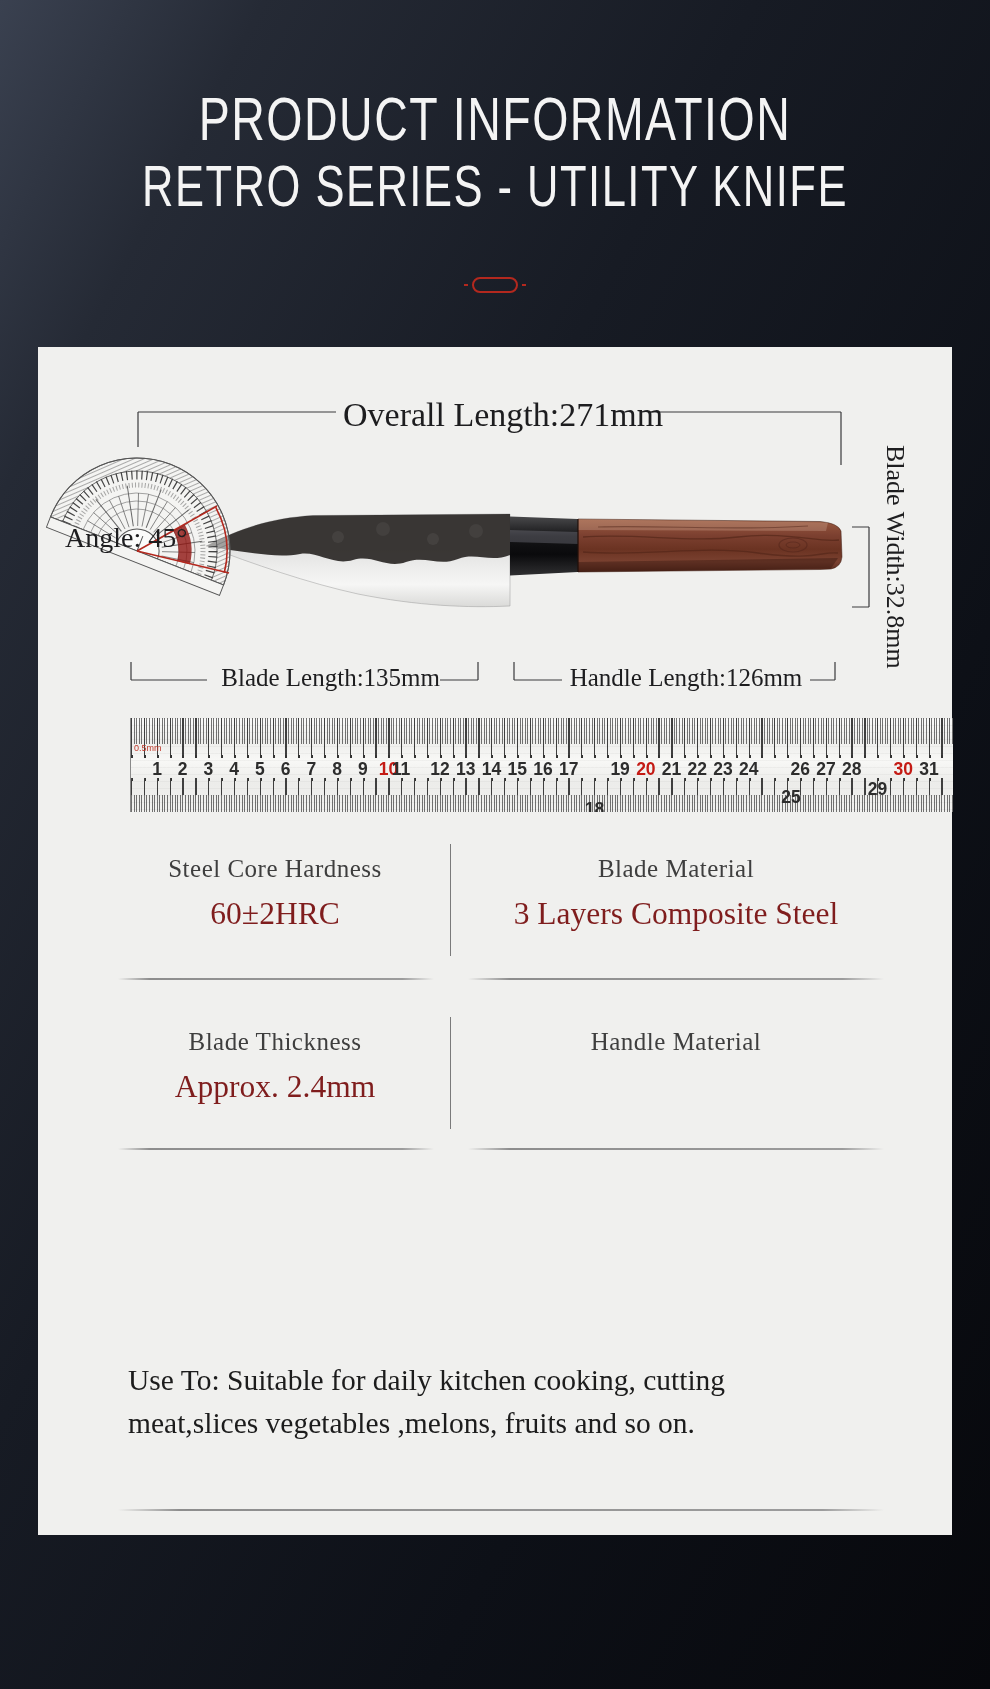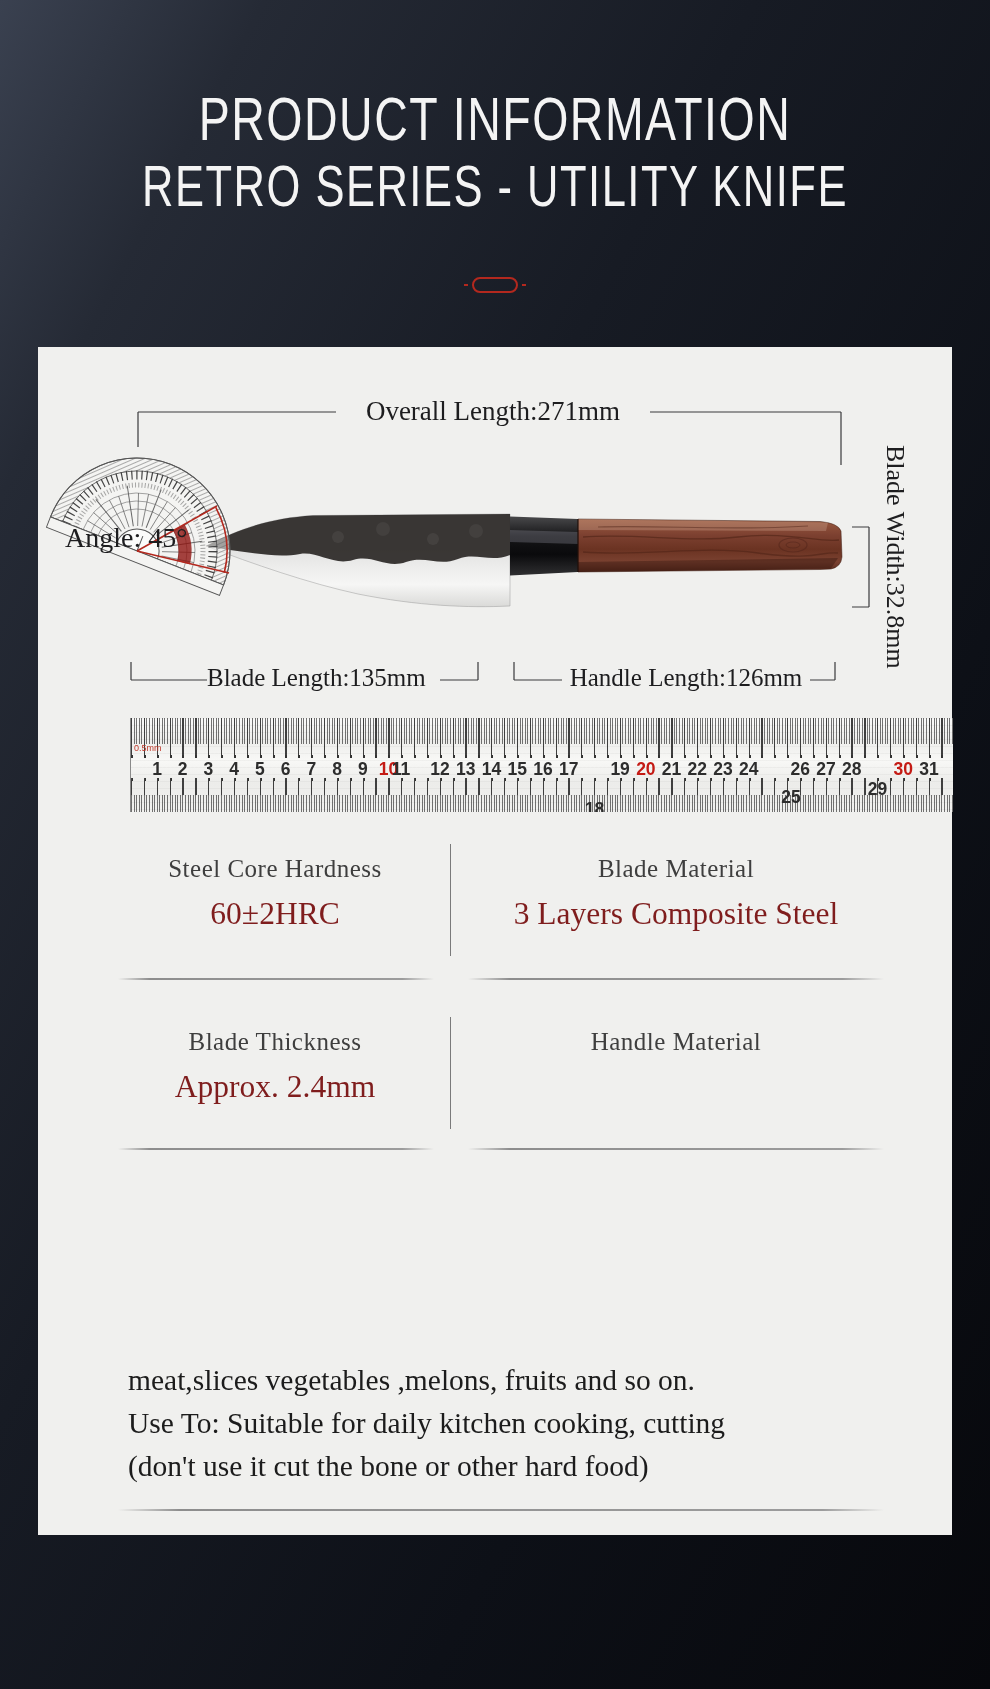--- a/index.html
+++ b/index.html
@@ -22,24 +22,24 @@
   }
   .pill{width:42px;height:12px;border:2.5px solid #b3281e;border-radius:9px;}
   .dash{width:4px;height:2.5px;background:#b3281e;}
   
   .card{
     position:absolute;left:38px;top:347px;width:914px;height:1188px;
     background:#f0f0ee;
   }
   .diagram-svg{position:absolute;left:0;top:0;width:914px;height:360px;}
   .dim-label{position:absolute;color:#1d1d1f;white-space:nowrap;}
-  .overall-label{left:305px;top:49px;width:300px;text-align:center;font-size:27px;}
+  .overall-label{left:305px;top:49px;width:300px;text-align:center;font-size:34px;}
   .bw-label{left:842px;top:98px;height:280px;font-size:26px;writing-mode:vertical-rl;}
   .angle-label{left:27px;top:175px;font-size:28px;}
-  .bl-label{left:169px;top:317px;width:233px;text-align:left;font-size:25px;}
+  .bl-label{left:169px;top:317px;width:233px;text-align:right;font-size:25px;}
   .hl-label{left:524px;top:317px;width:248px;text-align:center;font-size:25px;}
   
   .ruler{
     position:absolute;left:92px;top:371px;width:822px;height:94px;
     background:linear-gradient(180deg,#fbfbfa 0%,#eeeeec 25%,#f8f8f6 45%,#ececea 70%,#f2f2f0 100%);
     border-left:1px solid #8a8a8a;overflow:hidden;
   }
   .ruler::after{content:"";position:absolute;inset:0;
     background:repeating-linear-gradient(180deg,rgba(0,0,0,0.035) 0 1px,transparent 1px 7px);}
   .rlayer{position:absolute;left:0;right:0;}
@@ -257,18 +257,17 @@
     <div class="v-div"></div>
     <div class="spec-cell cell-r">
       <div class="spec-label">Handle Material</div>
     </div>
     <div class="u-line ul-l"></div>
     <div class="u-line ul-r"></div>
   </div>
 
 
   <div class="usage">
+    <div>Use To: Suitable for daily kitchen cooking, cutting</div>
     <div>meat,slices vegetables ,melons, fruits and so on.</div>
-    <div>Use To: Suitable for daily kitchen cooking, cutting</div>
-    <div>(don't use it cut the bone or other hard food)</div>
   </div>
   <div class="final-rule"></div>
 </div>
 
 </body></html>

